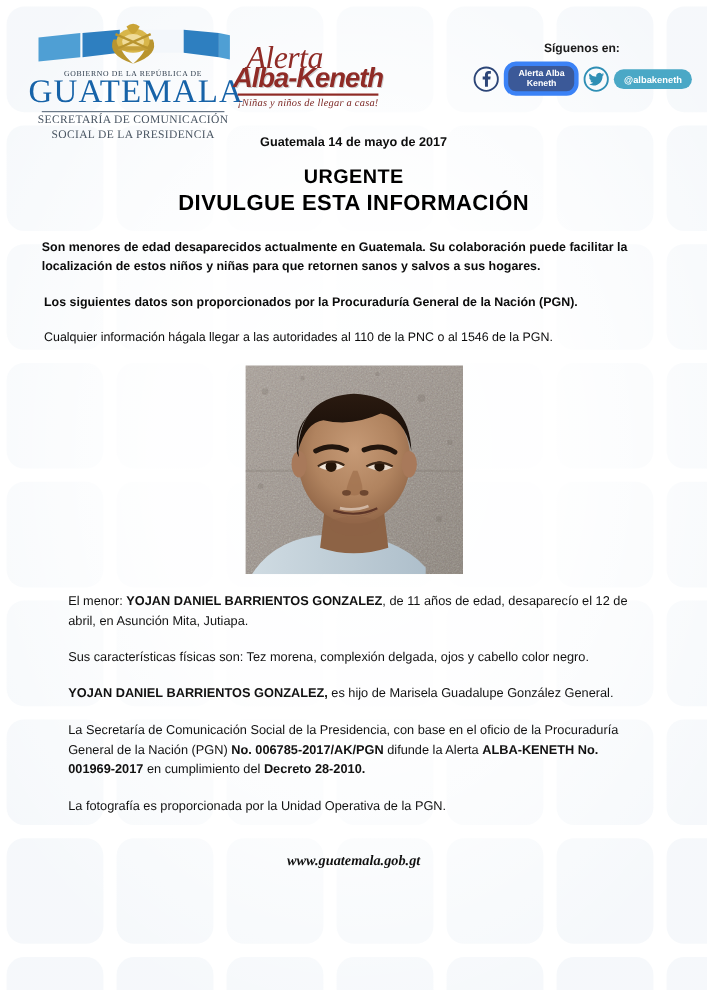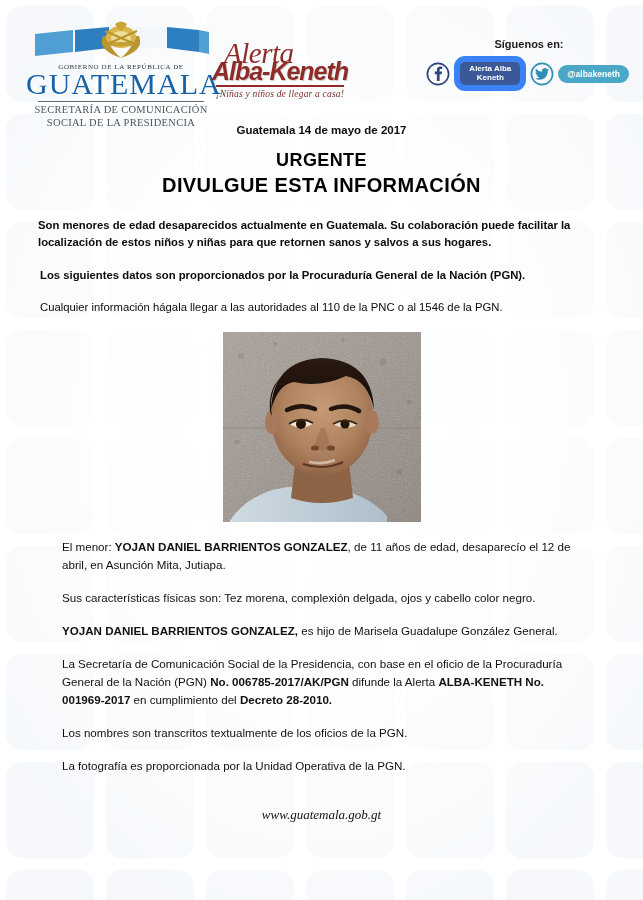--- a/index.html
+++ b/index.html
@@ -170,21 +170,21 @@
   }
   .fb-badge {
     background: #3b5998;
     color: #ffffff;
     font-size: 8px;
     font-weight: bold;
     line-height: 1.08;
     border-radius: 11px;
     padding: 3px 9px;
     white-space: nowrap;
-    border: 6px solid #3b82f6;
+    border: 4px solid #3b82f6;
   }
   .tw-badge {
     background: #4aa8c6;
     color: #ffffff;
     font-size: 8.5px;
     font-weight: bold;
     border-radius: 11px;
     padding: 4px 9px;
     white-space: nowrap;
   }
@@ -265,21 +265,21 @@
   }
   .details p { margin: 0 0 15px 0; }
   .details p:last-child { margin-bottom: 0; }
   .details b { font-weight: bold; }
 
   .footer-url {
     margin-top: 32px;
     text-align: center;
     font-family: "Liberation Serif", serif;
     font-style: italic;
-    font-weight: normal;
+    font-weight: bold;
     font-size: 13px;
     color: #111111;
   }
 </style>
 </head>
 <body>
 
 <div class="page">
 
   <div class="watermark-tiles" id="wm">
@@ -501,21 +501,20 @@
 
     <div class="details">
       <p><span>El menor: </span><b>YOJAN DANIEL BARRIENTOS GONZALEZ</b><span>, de 11 años de edad, desaparecío el 12 de abril, en Asunción Mita, Jutiapa.</span></p>
 
       <p>Sus características físicas son: Tez morena, complexión delgada, ojos y cabello color negro.</p>
 
       <p><b>YOJAN DANIEL BARRIENTOS GONZALEZ,</b><span> es hijo de Marisela Guadalupe González General.</span></p>
 
       <p><span>La Secretaría de Comunicación Social de la Presidencia, con base en el oficio de la Procuraduría General de la Nación (PGN) </span><b>No. 006785-2017/AK/PGN</b><span> difunde la Alerta </span><b>ALBA-KENETH No. 001969-2017</b><span> en cumplimiento del </span><b>Decreto 28-2010.</b></p>
 
-      <p>Los nombres son transcritos textualmente  de los oficios de la PGN.</p>
 
       <p>La fotografía es proporcionada  por la Unidad Operativa de la PGN.</p>
     </div>
 
     <div class="footer-url">www.guatemala.gob.gt</div>
 
   </div>
 </div>
 
 </body></html>

